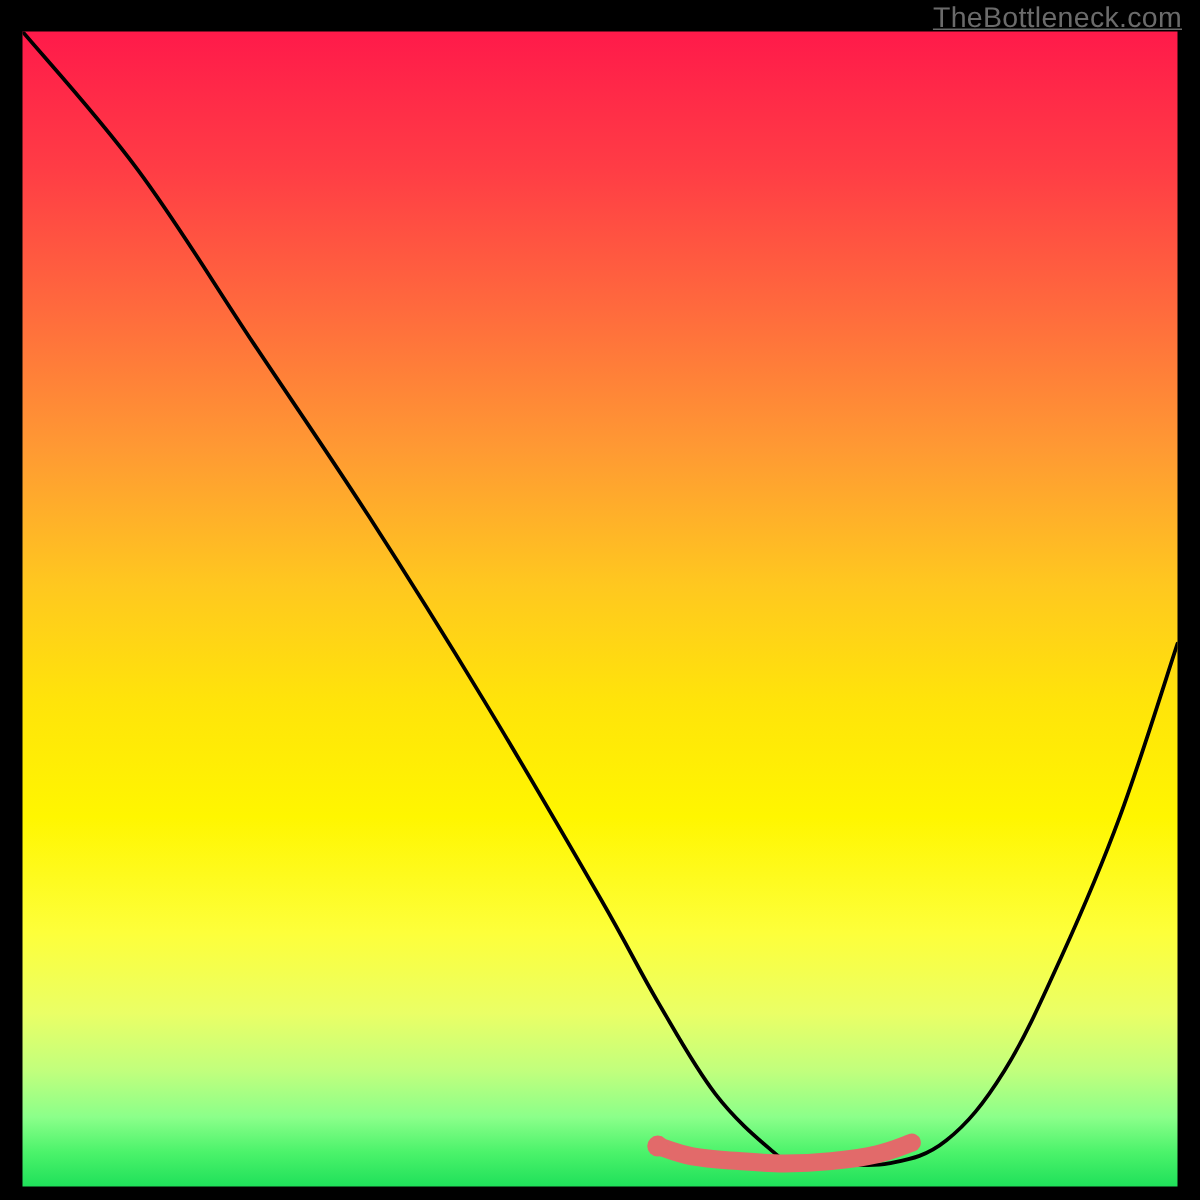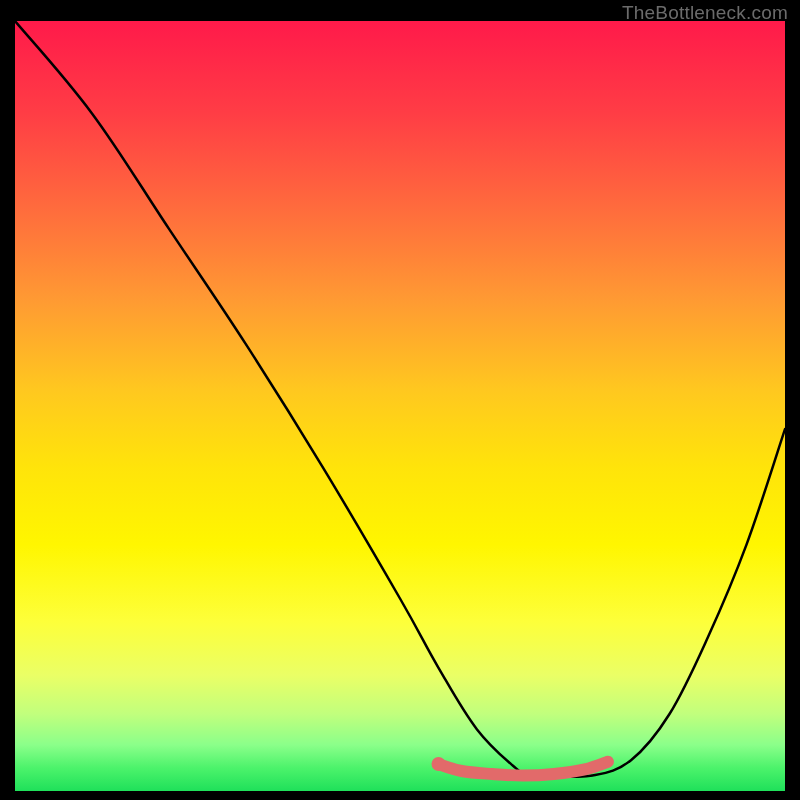--- a/index.html
+++ b/index.html
@@ -53,20 +53,21 @@
     height: 770px;
   }
   .watermark {
     position: absolute;
     top: 2px;
     right: 12px;
     font-family: Arial, Helvetica, sans-serif;
     font-size: 19px;
     color: #6b6b6b;
     letter-spacing: 0.2px;
+    text-decoration: underline;
   }
 </style>
 </head>
 <body>
 
 <div class="stage">
   <div class="watermark">TheBottleneck.com</div>
   <div class="plot">
     <div class="gradient"></div>
     <svg class="curve" viewBox="0 0 770 770" preserveAspectRatio="none">

